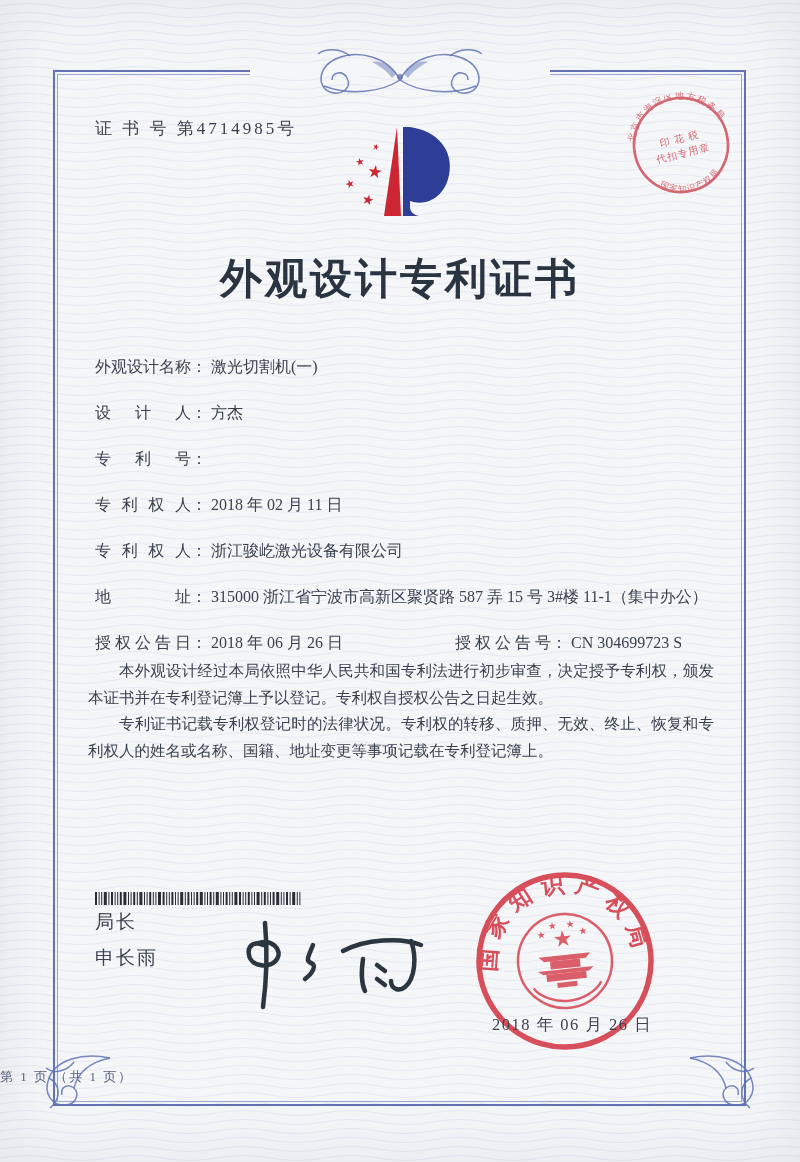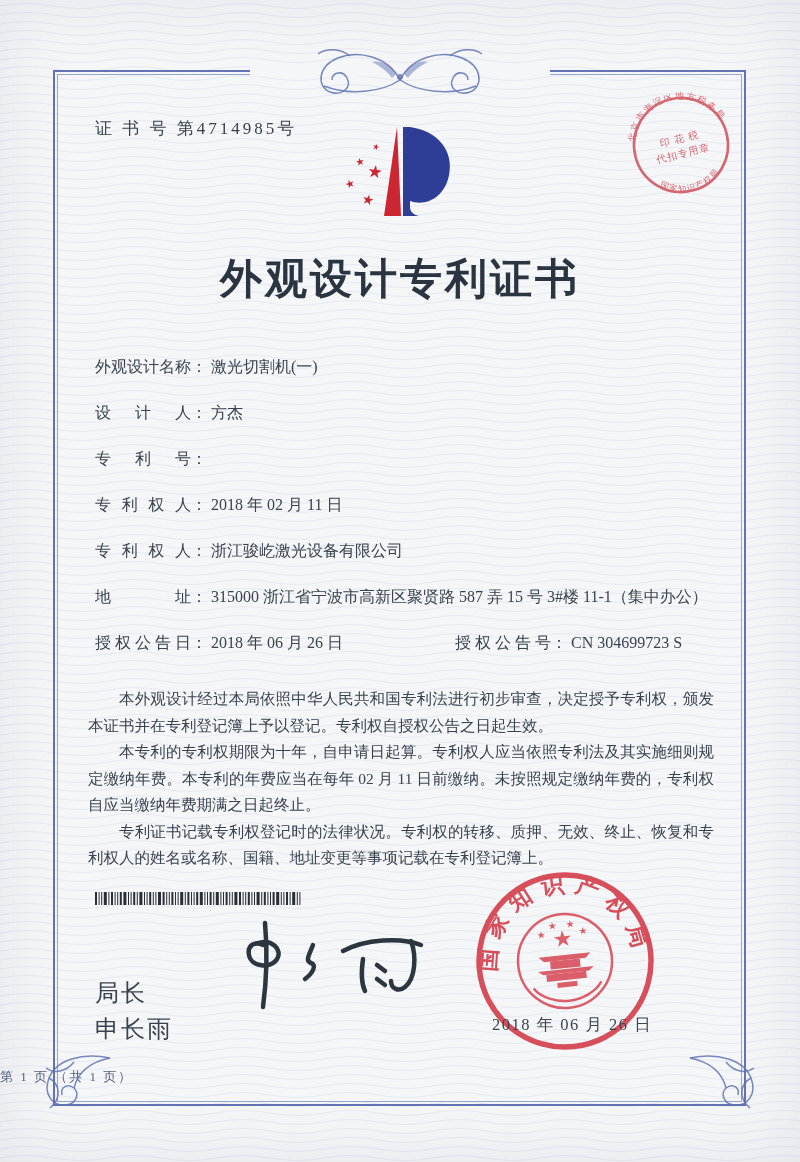--- a/index.html
+++ b/index.html
@@ -43,25 +43,25 @@
   h1.title{position:absolute;left:0;right:0;top:240px;margin:11px;text-align:center;
     font-size:42px;letter-spacing:3px;font-weight:600;color:var(--title-ink);z-index:4}
 
   .fields{position:absolute;left:95px;top:354px;width:620px;font-size:16px;z-index:4}
   .row{display:flex;line-height:26px;margin-bottom:20px;position:relative}
   .flabel{display:inline-block;width:96px;flex:none;text-align:justify;text-align-last:justify}
   .colon{flex:none;margin-right:4px}
   .fvalue{flex:1}
   .grant{position:absolute;left:360px;top:0;width:262px;display:flex}
 
-  .paras{position:absolute;left:88px;top:686px;width:626px;font-size:15.5px;line-height:26.5px;text-align:justify;z-index:4}
+  .paras{position:absolute;left:88px;top:658px;width:626px;font-size:15.5px;line-height:26.5px;text-align:justify;z-index:4}
   .paras p{margin:0;text-indent:2em}
 
   .barcode{position:absolute;left:95px;top:892px;z-index:4}
-  .signoff{position:absolute;left:95px;top:975px;font-size:24px;line-height:36px;letter-spacing:2px;z-index:4}
+  .signoff{position:absolute;left:95px;top:904px;font-size:19px;line-height:36px;letter-spacing:2px;z-index:4}
   .signature{position:absolute;left:205px;top:915px;z-index:5}
   .signature path{stroke:#2c3640;stroke-width:4.5;fill:none;stroke-linecap:round}
 
   .seal{position:absolute;left:470px;top:866px;transform:rotate(-6deg);z-index:4;opacity:.92}
   .seal .ring{fill:none;stroke:var(--red);stroke-width:5.5}
   .seal .wreath{fill:none;stroke:var(--red);stroke-width:2.5}
   .seal .sealink{fill:var(--red)}
   .seal-arc{font-size:23px;font-weight:bold;letter-spacing:9px;fill:var(--red)}
   .sealdate{position:absolute;left:492px;top:1014px;font-size:16.5px;letter-spacing:1.5px;color:#3c4450;z-index:6}
 
@@ -301,21 +301,20 @@
       <span class="grant">
         <span class="flabel">授权公告号</span>
           <span class="colon">：</span>
           <span class="fvalue">CN 304699723 S</span>
       </span>
     </div>
   </div>
 
   <div class="paras">
     <p>本外观设计经过本局依照中华人民共和国专利法进行初步审查，决定授予专利权，颁发本证书并在专利登记簿上予以登记。专利权自授权公告之日起生效。</p>
-    <p>本专利的专利权期限为十年，自申请日起算。专利权人应当依照专利法及其实施细则规定缴纳年费。本专利的年费应当在每年 02 月 11 日前缴纳。未按照规定缴纳年费的，专利权自应当缴纳年费期满之日起终止。</p>
     <p>专利证书记载专利权登记时的法律状况。专利权的转移、质押、无效、终止、恢复和专利权人的姓名或名称、国籍、地址变更等事项记载在专利登记簿上。</p>
   </div>
 
   <svg class="barcode" id="barcode" width="212" height="13">
       <rect x="0" y="0" width="2" height="13" fill="#2a2e35"></rect>
       <rect x="3.6" y="0" width="1" height="13" fill="#2a2e35"></rect>
       <rect x="6.2" y="0" width="1" height="13" fill="#2a2e35"></rect>
       <rect x="8.8" y="0" width="3" height="13" fill="#2a2e35"></rect>
       <rect x="13.4" y="0" width="1" height="13" fill="#2a2e35"></rect>
       <rect x="16" y="0" width="2" height="13" fill="#2a2e35"></rect>

